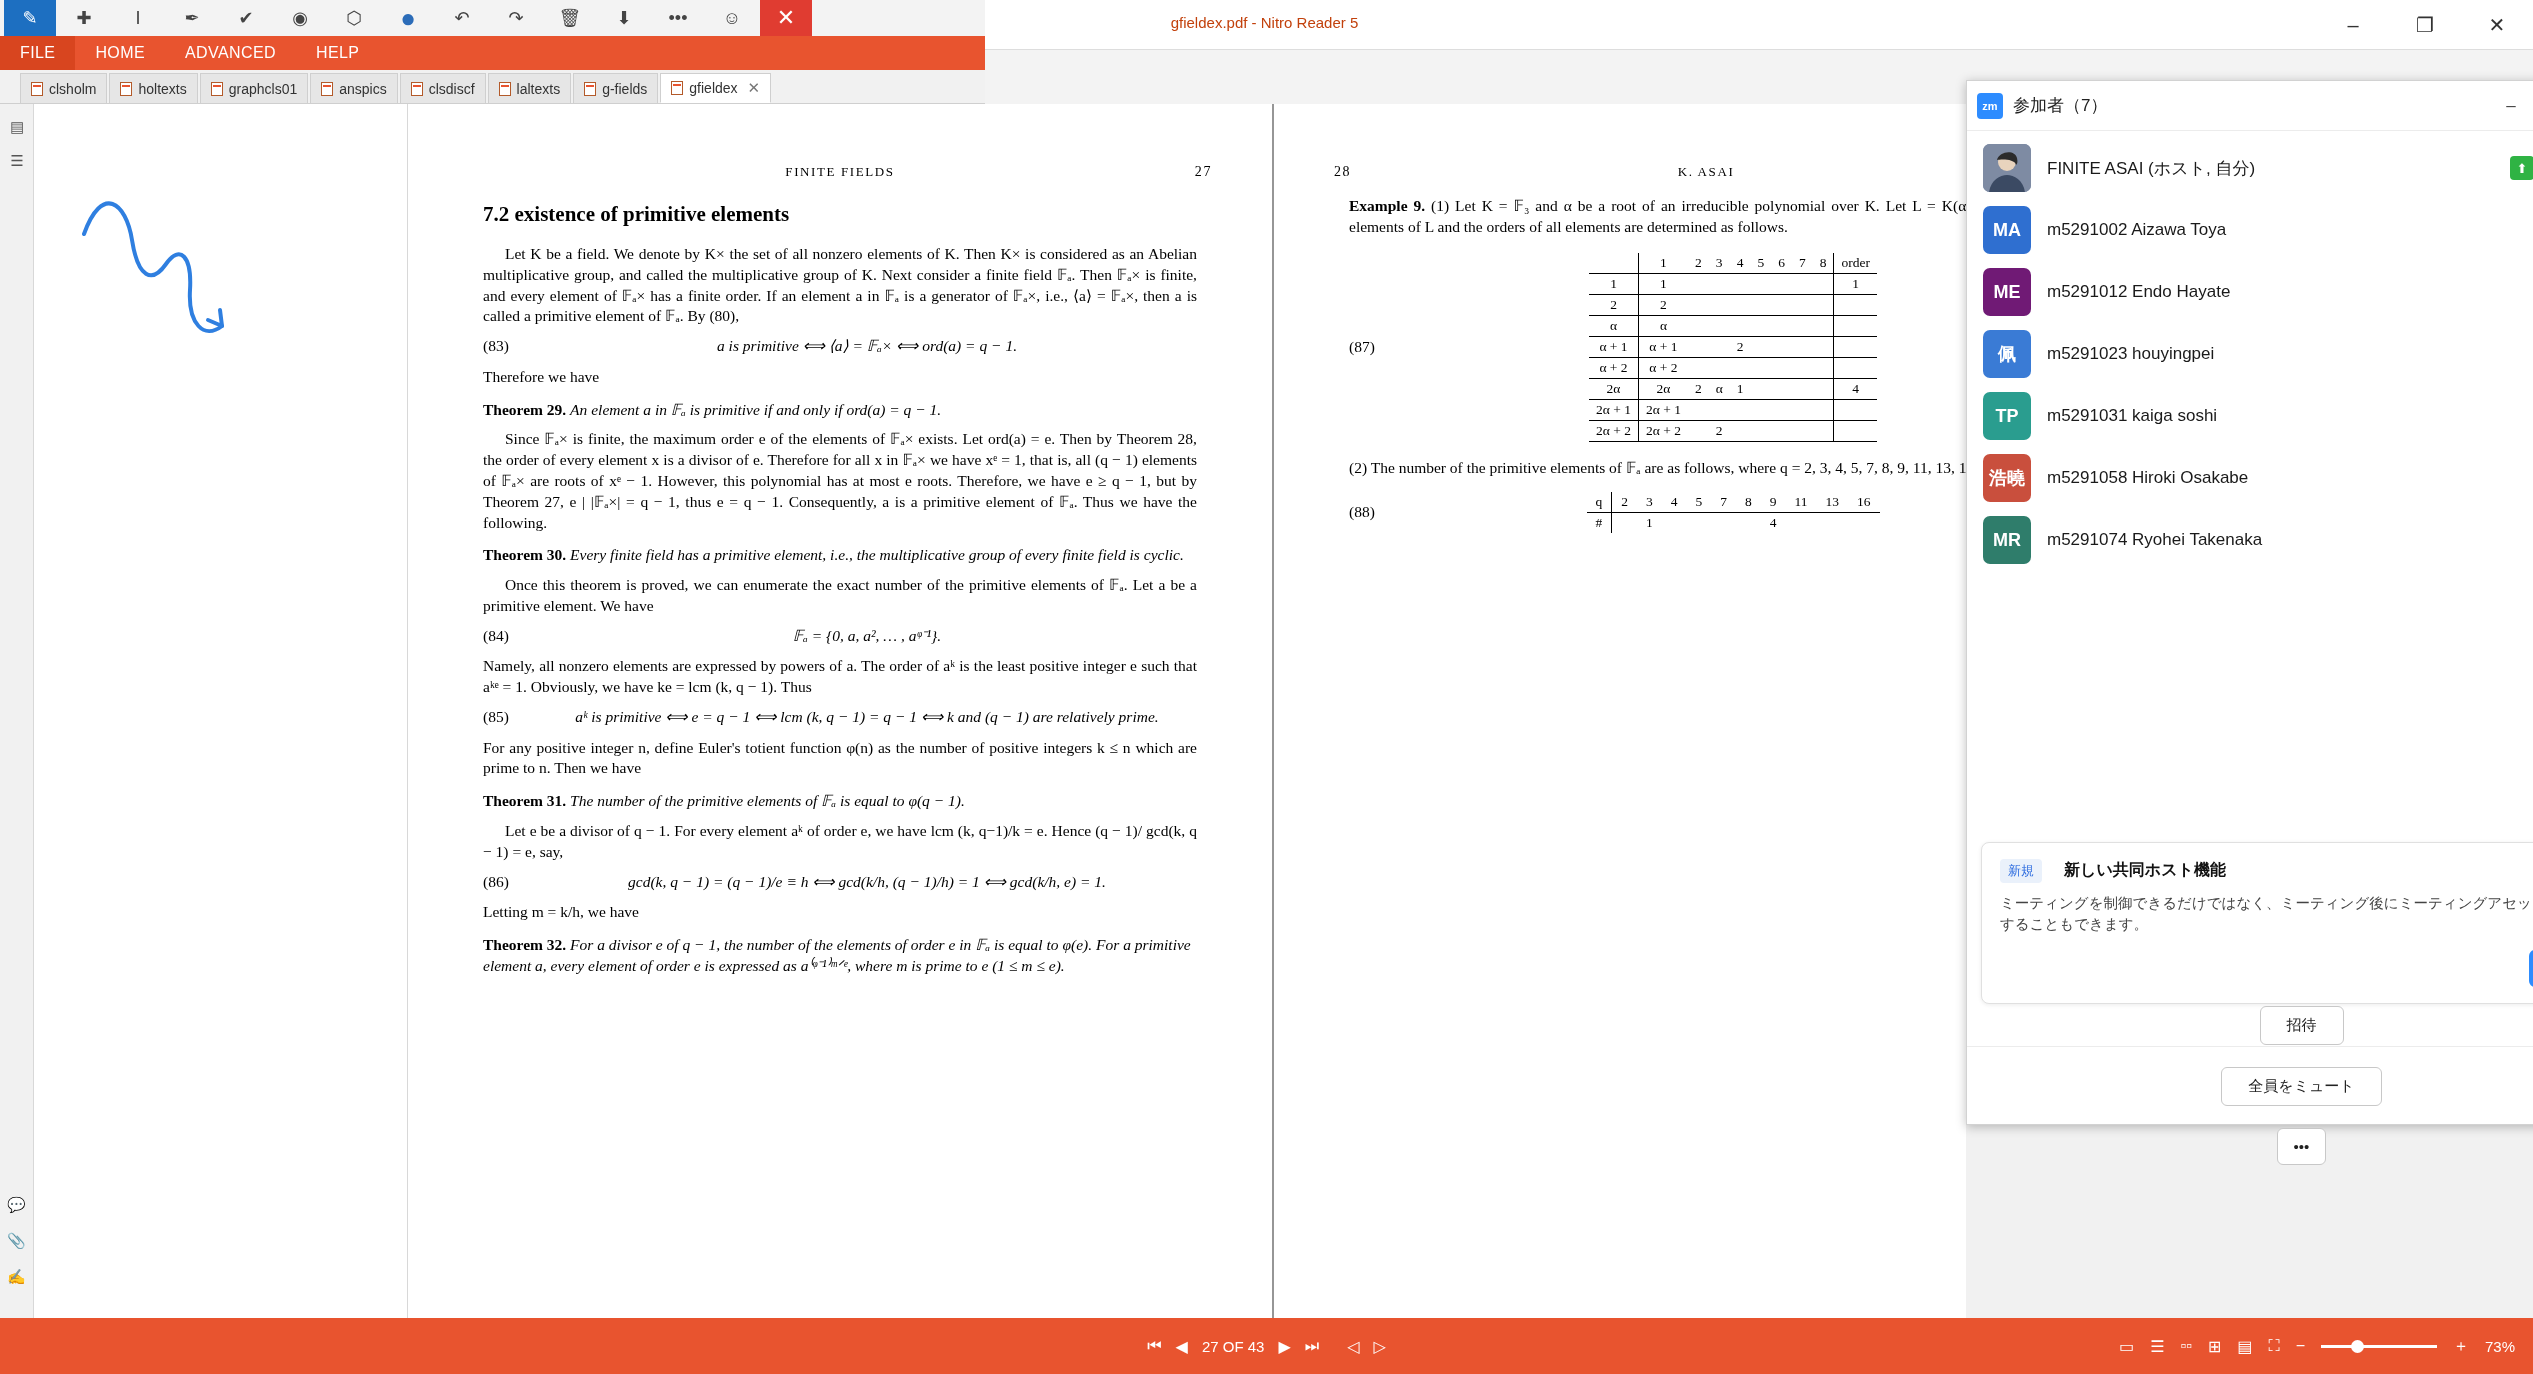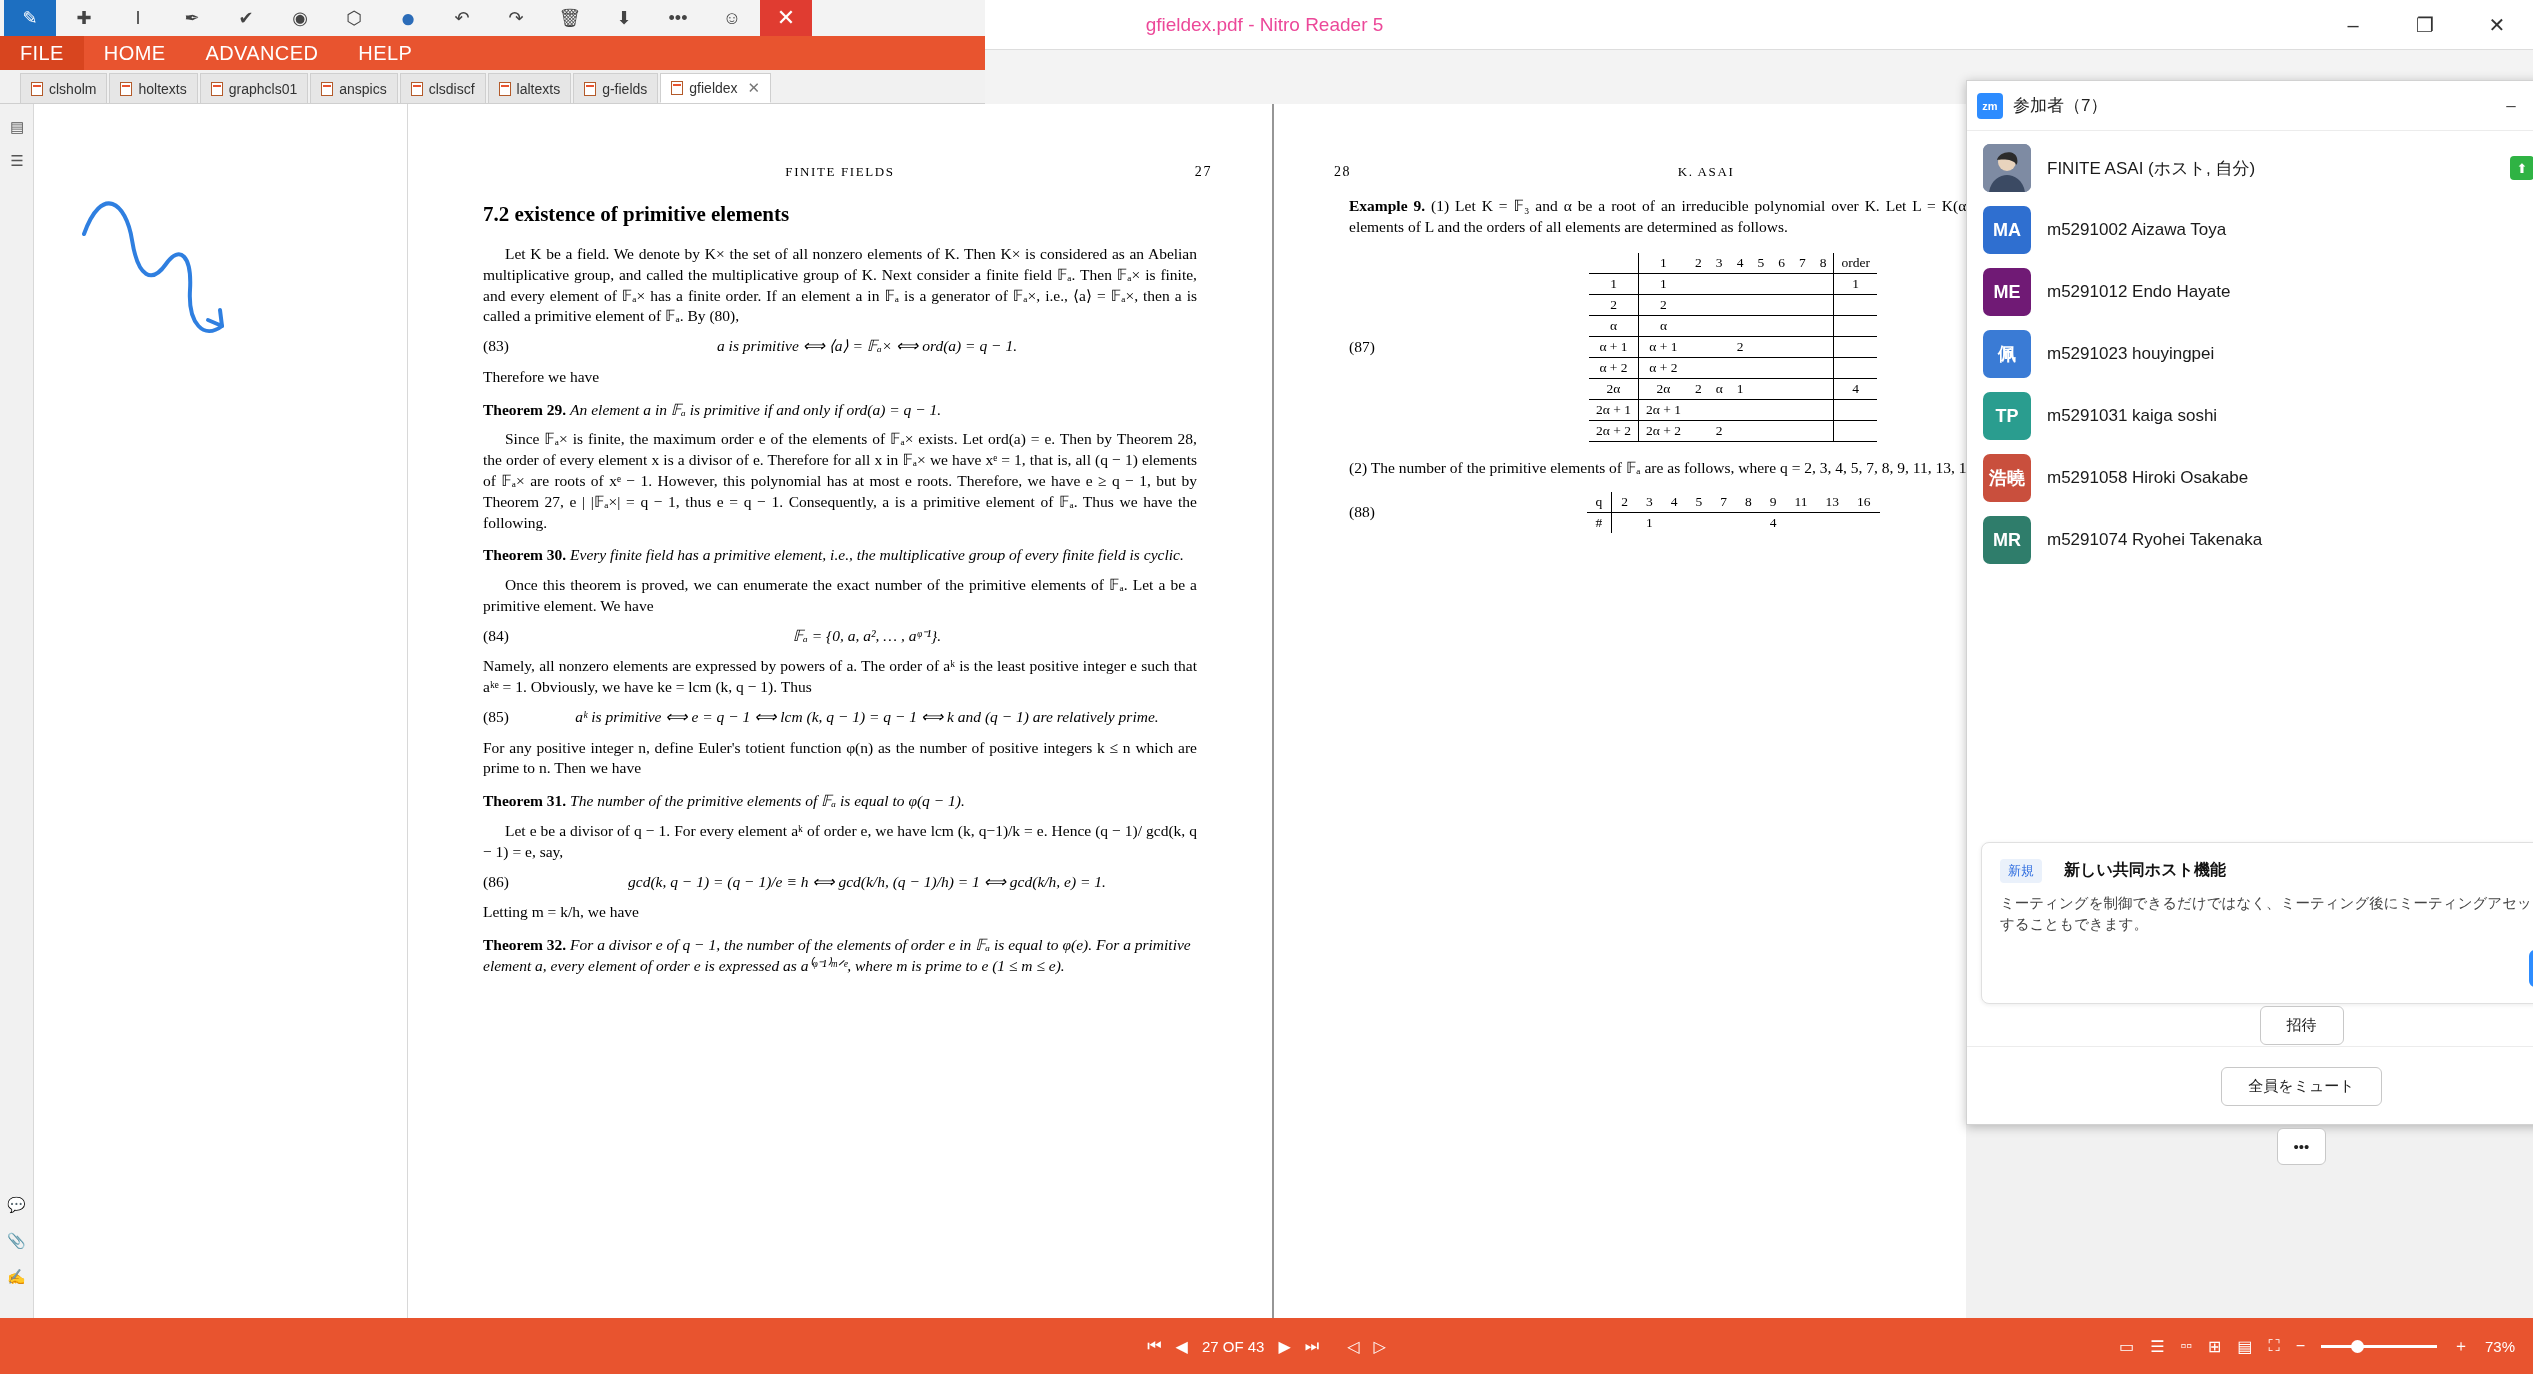--- a/index.html
+++ b/index.html
@@ -14,42 +14,42 @@
   
   #app { position:absolute; inset:0; background:#f3f3f3; }
 
   
   .titlebar {
     position:absolute; top:0; left:0; width:2533px; height:50px;
     background:#ffffff; border-bottom:1px solid #ddd;
   }
   .titlebar .title {
     position:absolute; left:0; right:4px; top:14px; text-align:center;
-    font-size:19px; color:#ec4899;
+    font-size:15px; color:#c2410c;
   }
   .winbtns { position:absolute; right:0; top:0; height:50px; display:flex; }
   .winbtn { width:72px; height:50px; display:flex; align-items:center; justify-content:center;
     font-size:20px; color:#333; }
 
   
   .qat {
     position:absolute; top:0; left:0; width:985px; height:36px;
     background:#f3f3f3; display:flex; align-items:center; gap:2px; padding-left:4px;
   }
   .qat-item { width:52px; height:36px; display:flex; align-items:center; justify-content:center;
      color:#444; font-size:18px; }
   .qat-item.blue { background:#1d6fc1; color:#fff; }
   .qat-item.redx { background:#e03c31; color:#fff; font-size:22px; }
 
   
   .ribbon {
     position:absolute; top:36px; left:0; width:985px; height:34px;
     background:#e8542f; display:flex; align-items:stretch;
   }
-  .rb-tab { padding:0 20px; display:flex; align-items:center; color:#fff; font-size:20px; letter-spacing:.4px; }
+  .rb-tab { padding:0 20px; display:flex; align-items:center; color:#fff; font-size:16px; letter-spacing:.4px; }
   .rb-tab.file { background:#d8451f; }
 
   
   .tabstrip {
     position:absolute; top:70px; left:0; width:985px; height:34px;
     background:#f1f1f1; border-bottom:1px solid #cfcfcf;
     display:flex; align-items:flex-end; padding-left:20px; gap:2px;
   }
   .doctab {
     height:30px; display:flex; align-items:center; gap:6px;

